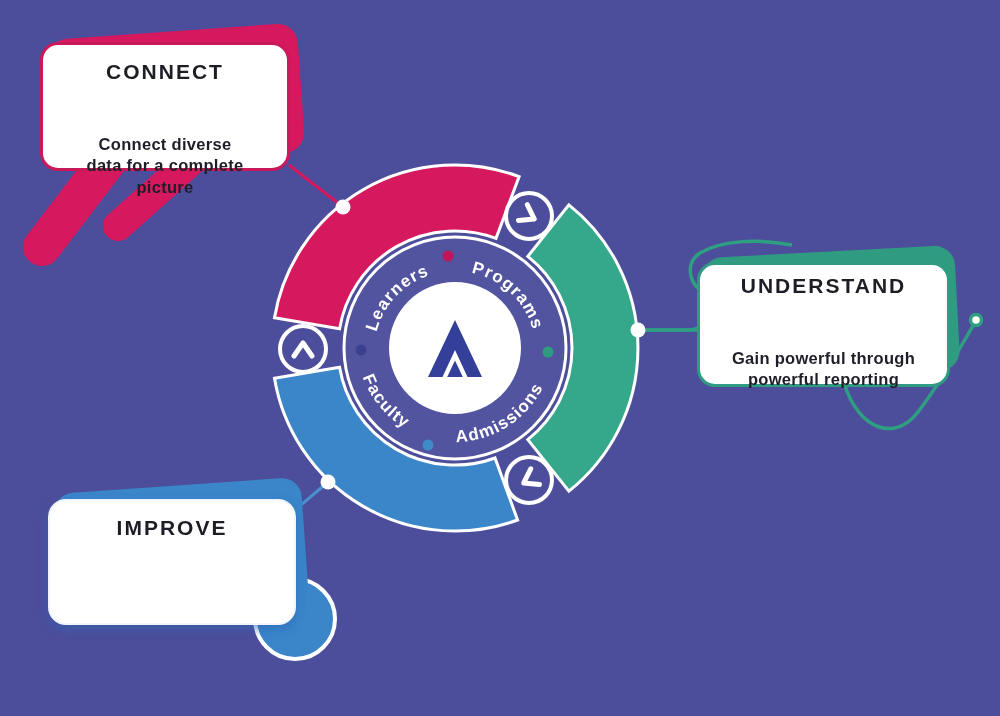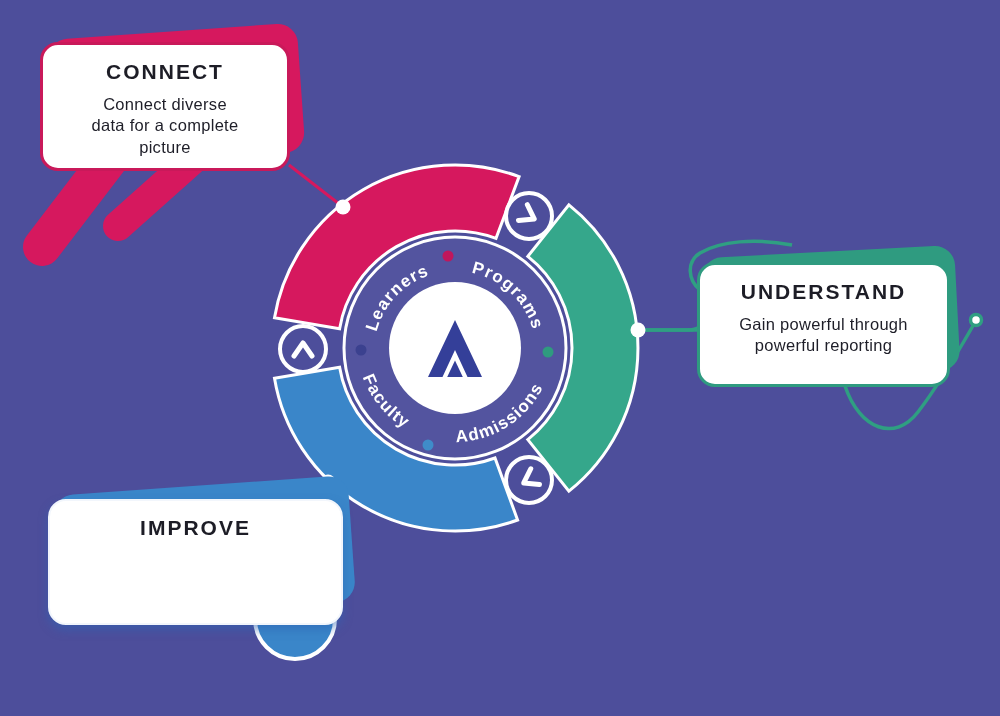--- a/index.html
+++ b/index.html
@@ -15,31 +15,31 @@
   }
   .callout{position:absolute;}
   .card-back{position:absolute;inset:0;border-radius:20px;}
   .connect .card-back{background:#d6185e;transform:rotate(-4deg) translate(12px,-10px);}
   .understand .card-back{background:#2f9b80;transform:rotate(-3deg) translate(8px,-10px);}
   .improve .card-back{background:#3a86c9;transform:rotate(-4deg) translate(10px,-13px);}
   .card-front{
     position:relative;z-index:1;height:100%;box-sizing:border-box;
     background:#ffffff;border-radius:18px;
     display:flex;flex-direction:column;align-items:center;
-    padding-top:13px;text-align:center;
+    padding-top:13px;text-align:center;gap:40px;
   }
   .connect   .card-front{border:3px solid #c9195a;}
-  .understand.callout .card-front{border:3px solid #2f9b80;}
+  .understand.callout .card-front{border:3px solid #2f9b80;justify-content:center;}
   .improve   .card-front{border:2px solid #f2f6fc;box-shadow:0 5px 10px rgba(45,100,180,.55);}
   .card-title{
     font-size:21px;font-weight:bold;letter-spacing:2px;color:#1d1d26;
     margin:2px 0 10px 0;
   }
   .card-body{
-    font-size:16.5px;font-weight:normal;color:#1e1e28;line-height:1.3;
+    font-size:16.5px;font-weight:bold;color:#1e1e28;line-height:1.3;
     white-space:pre-line;letter-spacing:.3px;
   }
 </style>
 </head>
 <body>
 
 <div id="canvas">
 
   <svg id="diagram-svg" width="1000" height="716" viewBox="0 0 1000 716">
 
@@ -130,20 +130,20 @@
 
   <div class="callout understand" style="left:697px;top:262px;width:253px;height:125px;">
     <div class="card-back"></div>
     <div class="card-front">
       <div class="card-title">UNDERSTAND</div>
       <div class="card-body">Gain powerful through
 powerful reporting</div>
     </div>
   </div>
 
-  <div class="callout improve" style="left:48px;top:499px;width:295px;height:126px;">
+  <div class="callout improve" style="left:48px;top:499px;width:248px;height:126px;">
     <div class="card-back"></div>
     <div class="card-front">
       <div class="card-title">IMPROVE</div>
     </div>
   </div>
 
 </div>
 
 </body></html>

